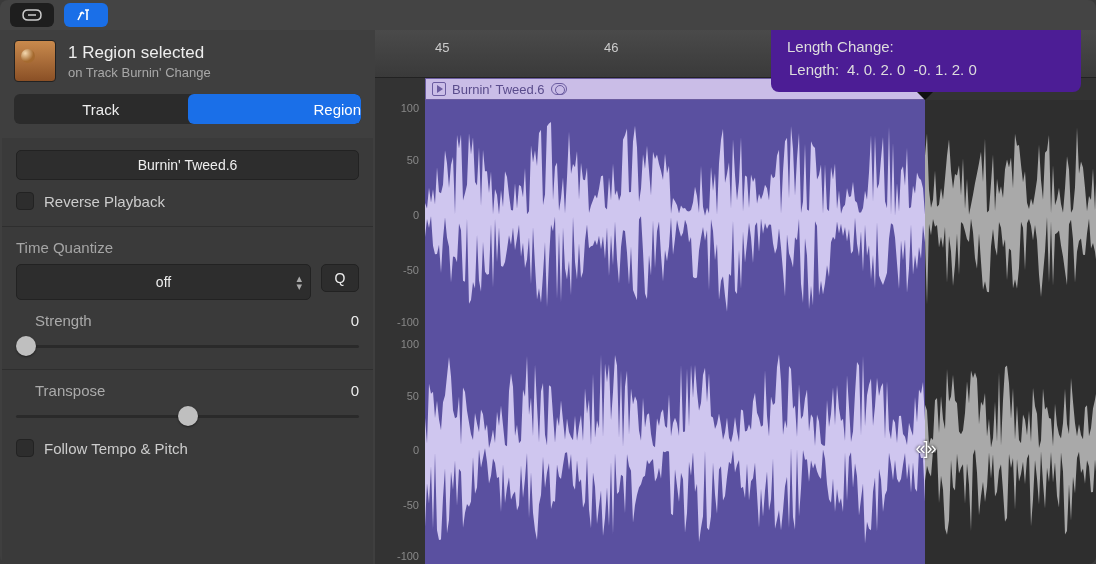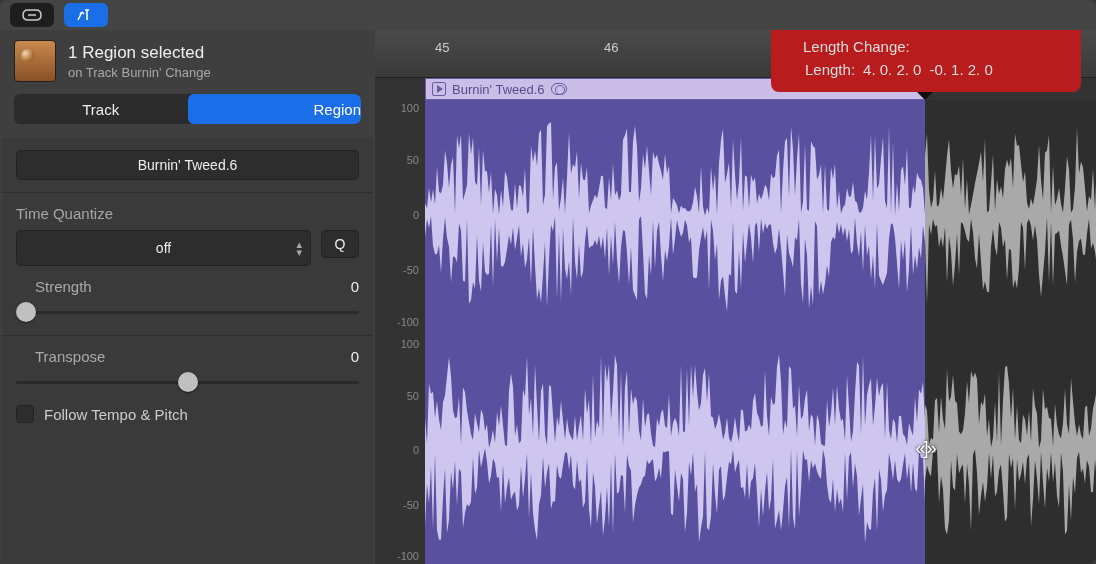--- a/index.html
+++ b/index.html
@@ -63,21 +63,21 @@
   .lane { position:absolute; left:0; right:0; }
   .lane .bg-sel { position:absolute; left:0; top:0; bottom:0; width:500px; background:#5a50a0; }
   .lane .bg-rest { position:absolute; left:500px; right:0; top:0; bottom:0; background:#2e2e2e; }
   .lane .center { position:absolute; left:0; right:0; top:50%; height:1px; background:rgba(255,255,255,.3); }
   .lane svg { position:absolute; left:0; top:0; height:100%; }
 
   
   .resize-cur { position:absolute; top:50%; width:26px; height:22px; transform:translate(-50%,-50%); color:#fff; font-size:18px; text-shadow:0 0 3px #000; pointer-events:none; display:flex; align-items:center; justify-content:center; letter-spacing:-2px;}
   
   
-  .tooltip { position:absolute; top:0; right:15px; background:#b91c1c; color:#ddd; font-size:15px; padding:8px 14px 10px 32px; border-radius:0 0 8px 8px; min-width:310px; }
+  .tooltip { position:absolute; top:0; right:15px; background:#4c1d95; color:#ddd; font-size:15px; padding:8px 14px 10px 16px; border-radius:0 0 8px 8px; min-width:310px; }
   .tooltip .ttl { margin-bottom:4px; }
   .tooltip table td { padding:0 6px 2px 0; vertical-align:baseline; font-variant-numeric: tabular-nums;}
   .tooltip .hl { color:#f0c040; }
   .tooltip .tail { position:absolute; bottom:-8px; left:146px; width:0; height:0; border-left:8px solid transparent; border-right:8px solid transparent; border-top:8px solid #111; }
 </style>
 </head>
 <body>
 
 <div class="topbar">
   <div class="tb-btn dark">
@@ -103,20 +103,24 @@
       <div class="h2">on Track Burnin' Change</div>
     </div>
   </div>
   <div class="seg">
     <button>Track</button>
     <button class="active">Region</button>
   </div>
 
   <div class="panel">
     <div class="name-field">Burnin' Tweed.6</div>
+    <div class="chk-row">
+      <div class="chk"></div>
+      <span>Reverse Playback</span>
+    </div>
 
     <div class="divider"></div>
 
     <div class="subhdr">Time Quantize</div>
     <div class="row-sel">
       <div class="sel">
         <span>off</span>
         <span class="caret">▴<br>▾</span>
       </div>
       <div class="qbtn">Q</div>

